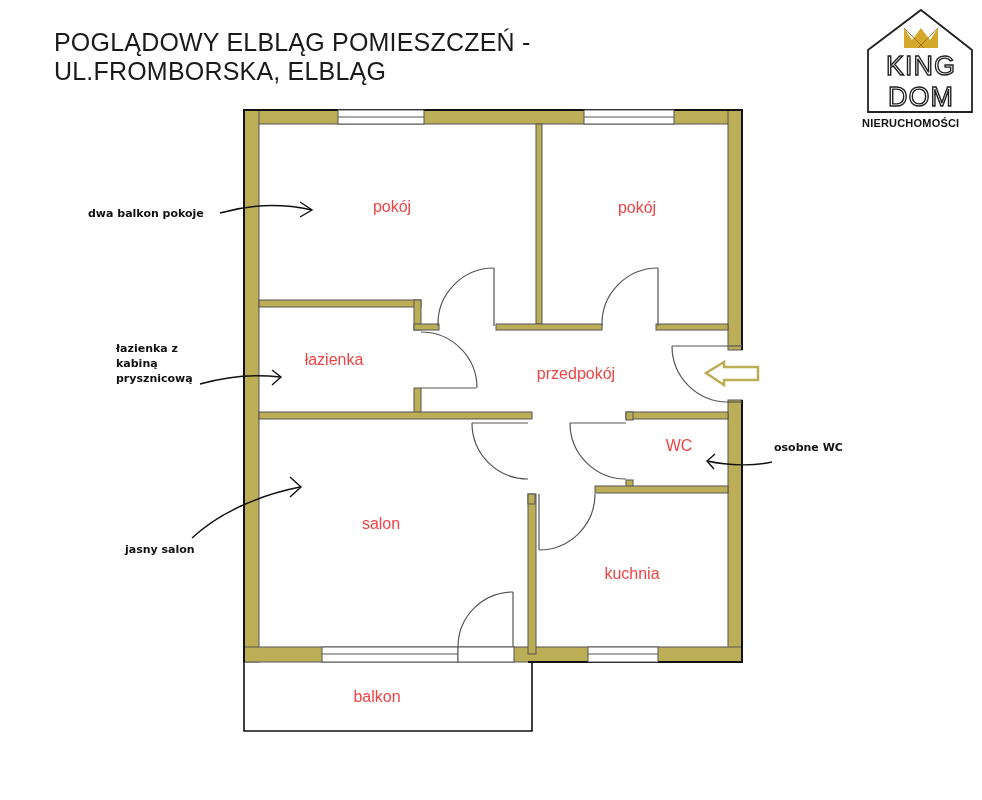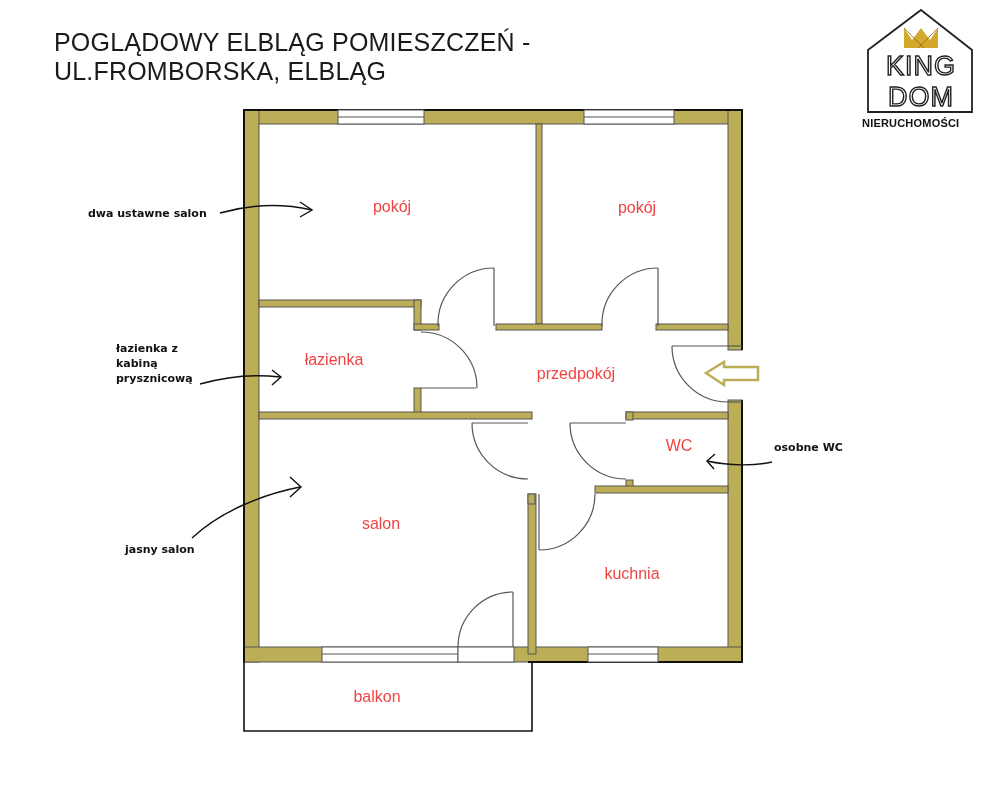--- a/index.html
+++ b/index.html
@@ -130,20 +130,20 @@
 
 <div class="room-label" style="left:392px; top:207px;">pokój</div>
 <div class="room-label" style="left:637px; top:208px;">pokój</div>
 <div class="room-label" style="left:334px; top:360px;">łazienka</div>
 <div class="room-label" style="left:557px; top:374px;padding-left:38px;">przedpokój</div>
 <div class="room-label" style="left:679px; top:446px;text-align:right;">WC</div>
 <div class="room-label" style="left:381px; top:524px;">salon</div>
 <div class="room-label" style="left:632px; top:574px;">kuchnia</div>
 <div class="room-label" style="left:377px; top:697px;text-align:right;">balkon</div>
 
-<div class="ann" style="left:88px; top:206px;">dwa ustawne salon</div>
+<div class="ann" style="left:88px; top:206px;">dwa balkon pokoje</div>
 <div class="ann" style="left:116px; top:341px;">
   <div>łazienka z</div>
   <div>kabiną</div>
   <div>prysznicową</div>
 </div>
 <div class="ann" style="left:125px; top:542px;">jasny salon</div>
 <div class="ann" style="left:774px; top:440px;">osobne WC</div>
 
 </body></html>

